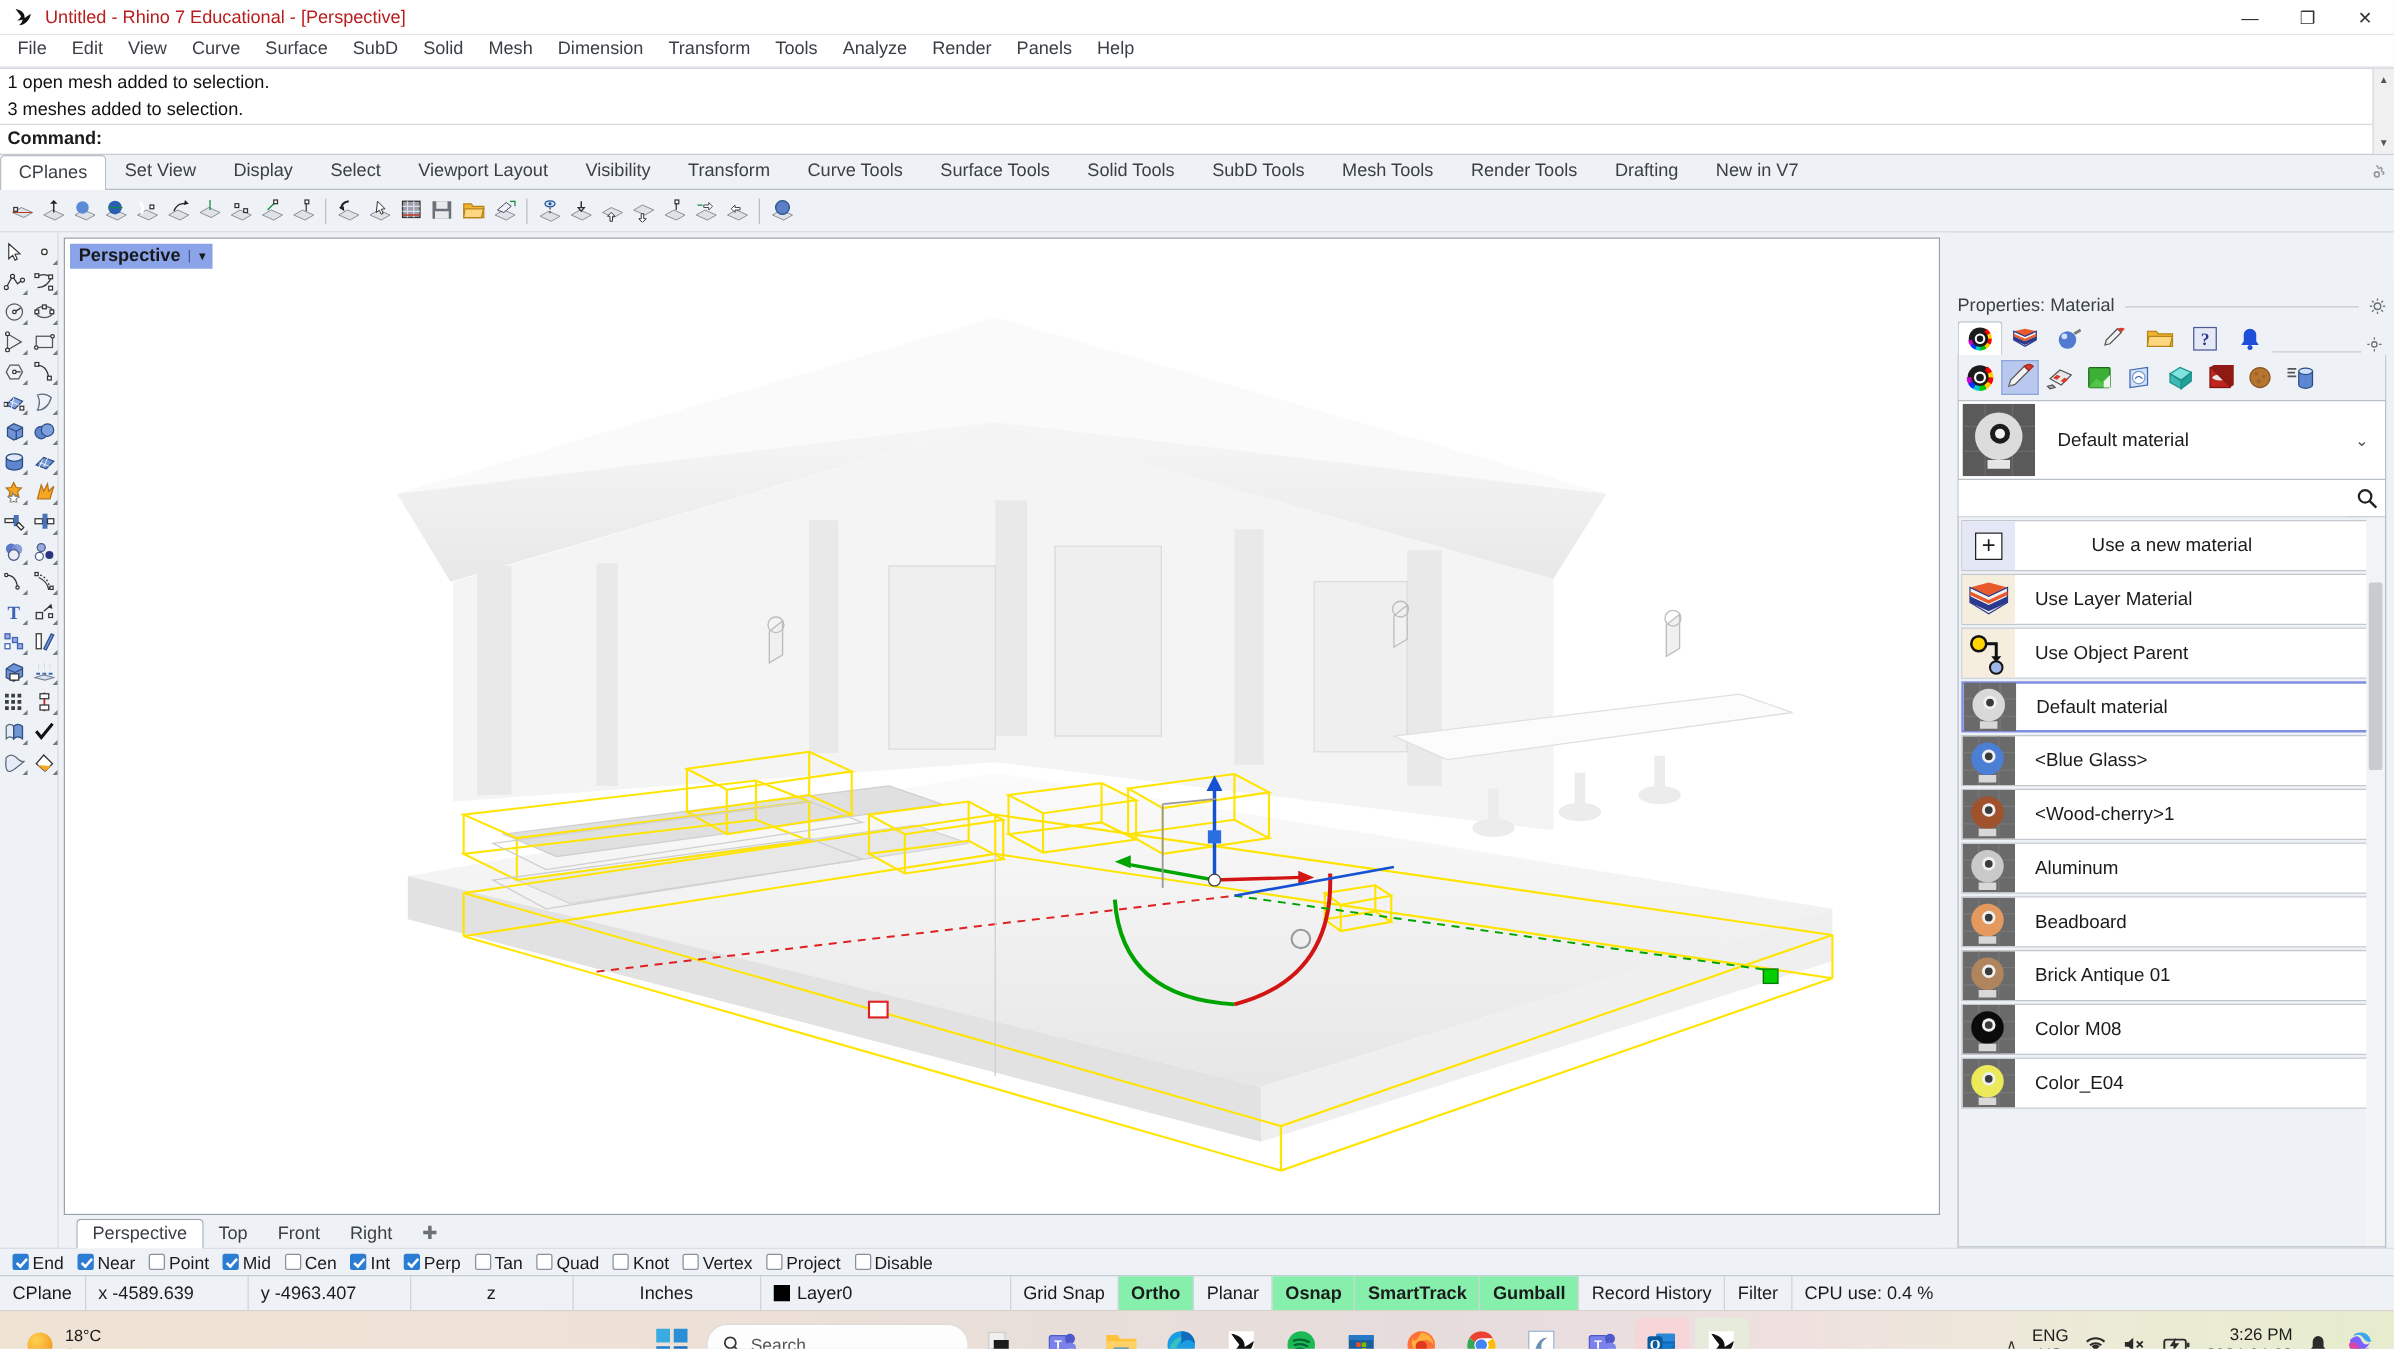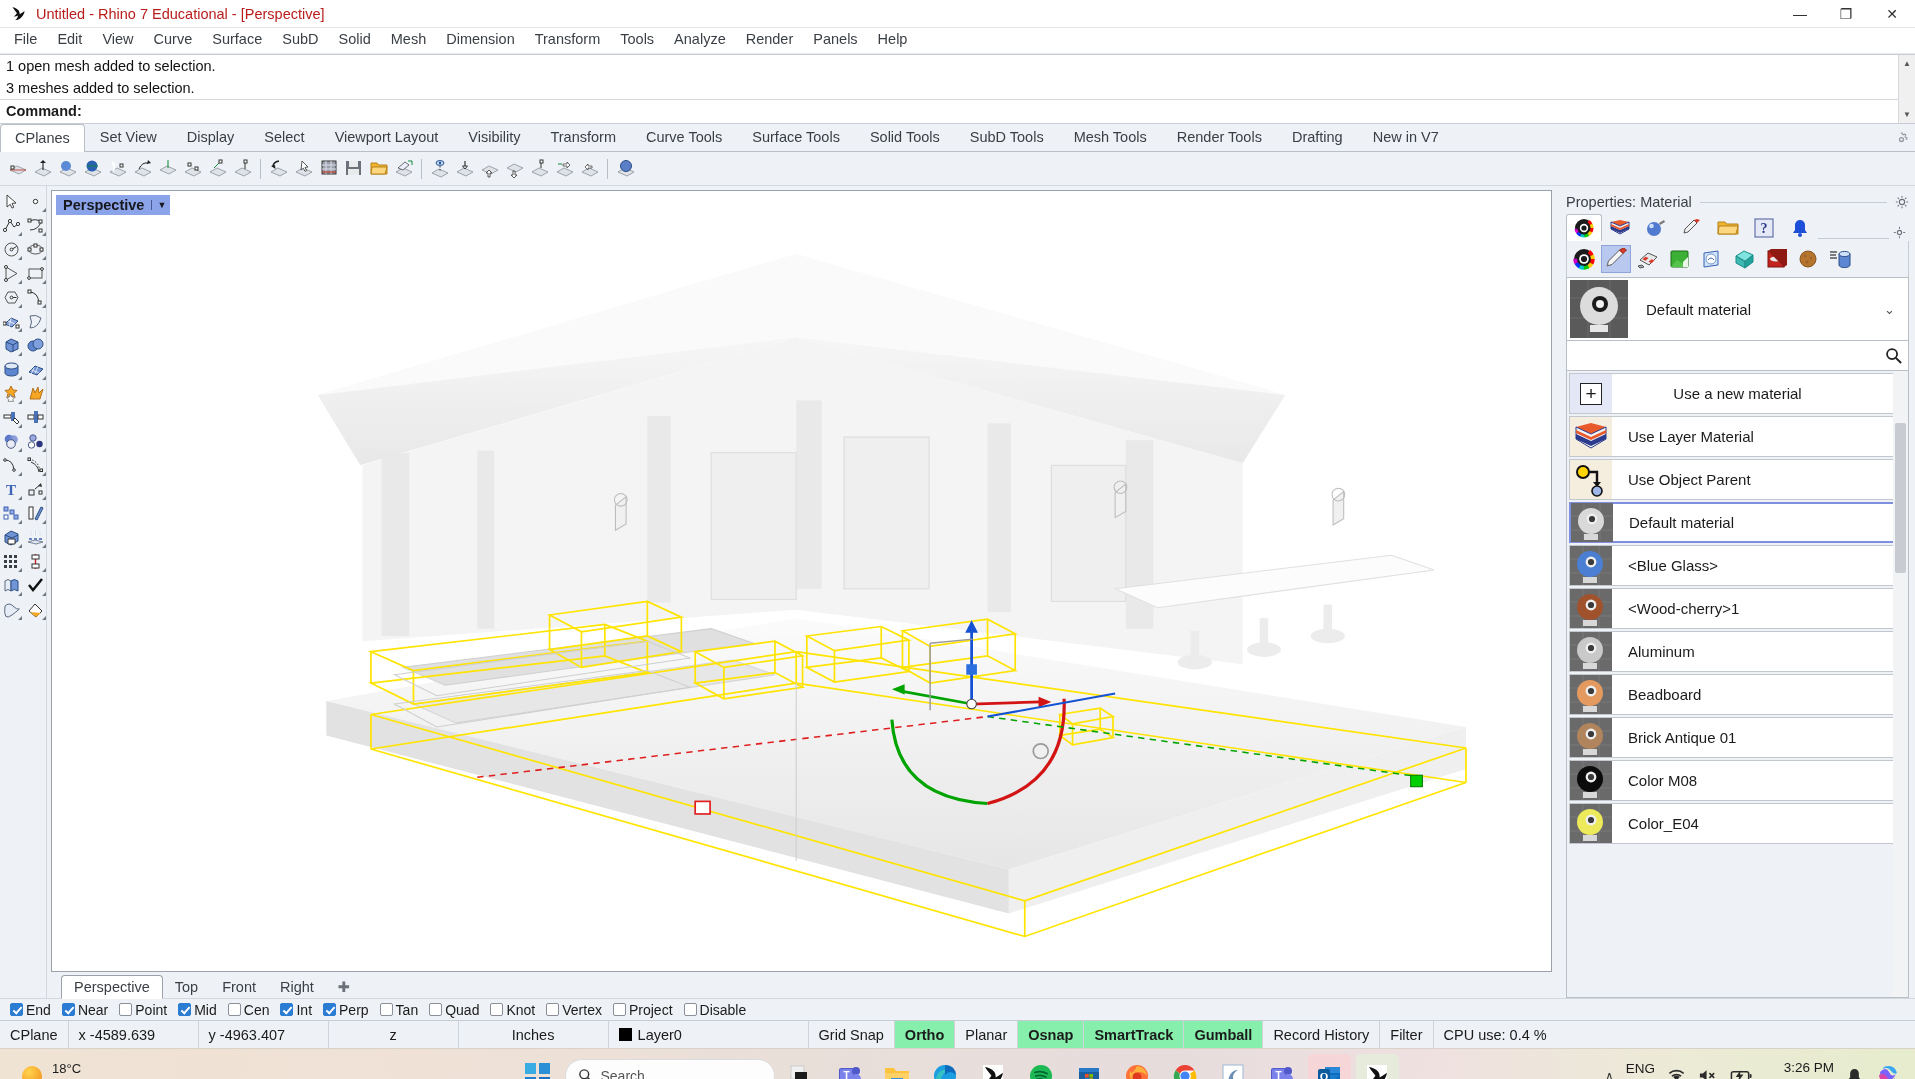--- a/index.html
+++ b/index.html
@@ -63,21 +63,21 @@
              padding:2px 4px 2px 7px; }
   #vp-title .vtd{ margin-left:7px; border-left:1px solid #4a5a95; padding-left:5px;
                   font-size:9px; }
   #vp-tabs{ height:26px; display:flex; align-items:flex-end; padding-left:10px;
             background:#eef1f5;}
   .vtab{ font-size:14.5px; padding:3px 12px; color:#3a3f45;}
   .vtab.active{ background:#fff; border:1px solid #9aa1aa; border-bottom:1px solid #fff;
                 border-radius:4px 4px 0 0; position:relative; top:1px;}
   
   #rightpanel{ width:357px; background:#eef1f5; display:flex; flex-direction:column;
-               padding:8px 6px 0 8px;}
+               padding:8px 6px 0 8px;margin-top:43px;}
   #panel-title{ display:flex; align-items:center; font-size:14.5px; color:#3a3f45; gap:8px;}
   #panel-title .rule{ flex:1; height:1px; background:#c6ccd3;}
   #panel-tabs{ display:flex; align-items:flex-end; margin-top:4px; position:relative;}
   .ptab{ width:36px;height:27px; display:flex;align-items:center;justify-content:center;
          border:1px solid transparent;border-bottom:none;}
   .ptab.active{ background:#fff; border-color:#b9bfc7; border-radius:3px 3px 0 0;}
   #panel-tabs .rule2{ flex:1; height:1px; background:#c6ccd3; margin-bottom:2px;}
   #subtoolbar{ display:flex; gap:2px; background:#eef1f5; padding:4px 2px;
                border-left:1px solid #c6ccd3;border-right:1px solid #c6ccd3;}
   .stab{ width:30px;height:28px;display:flex;align-items:center;justify-content:center;}

